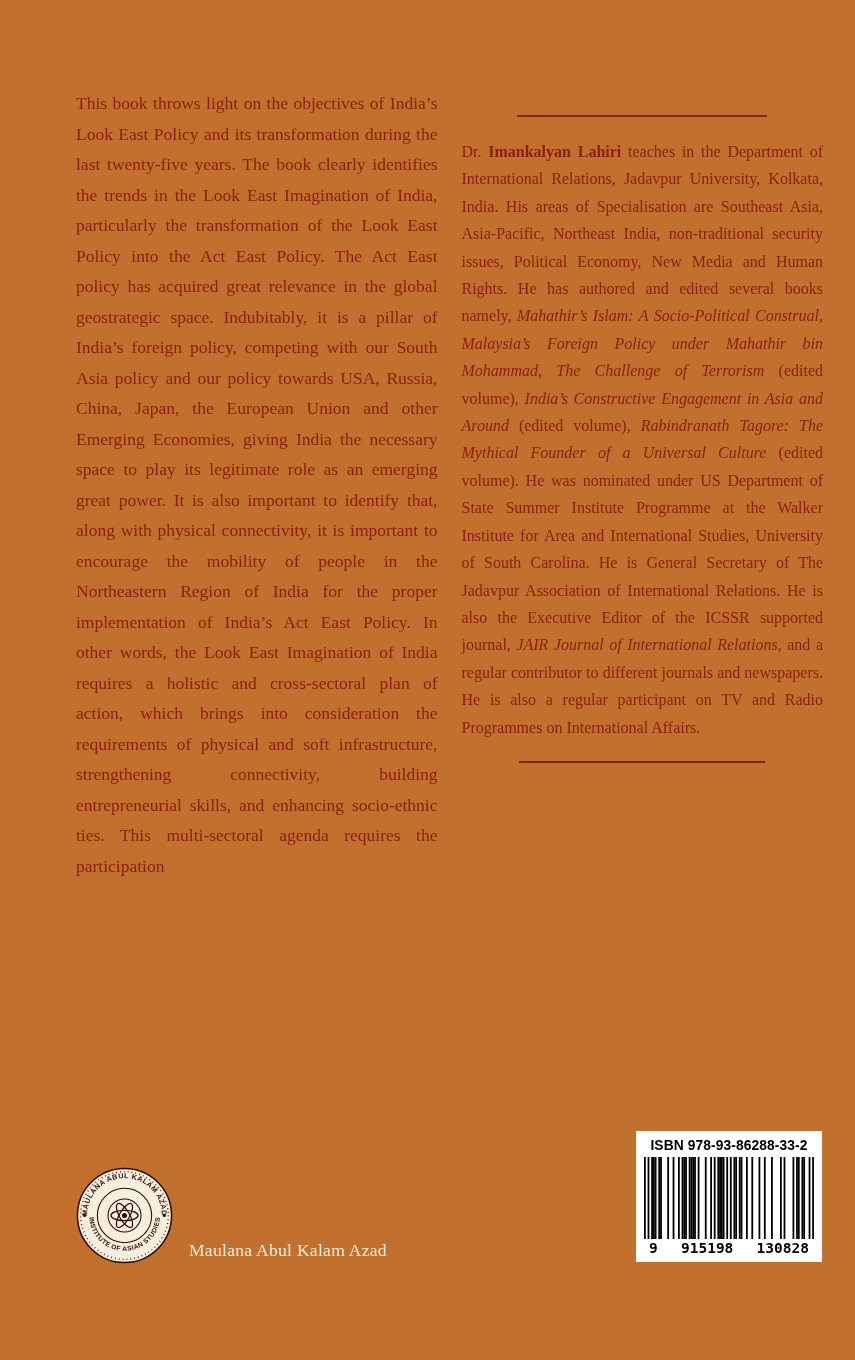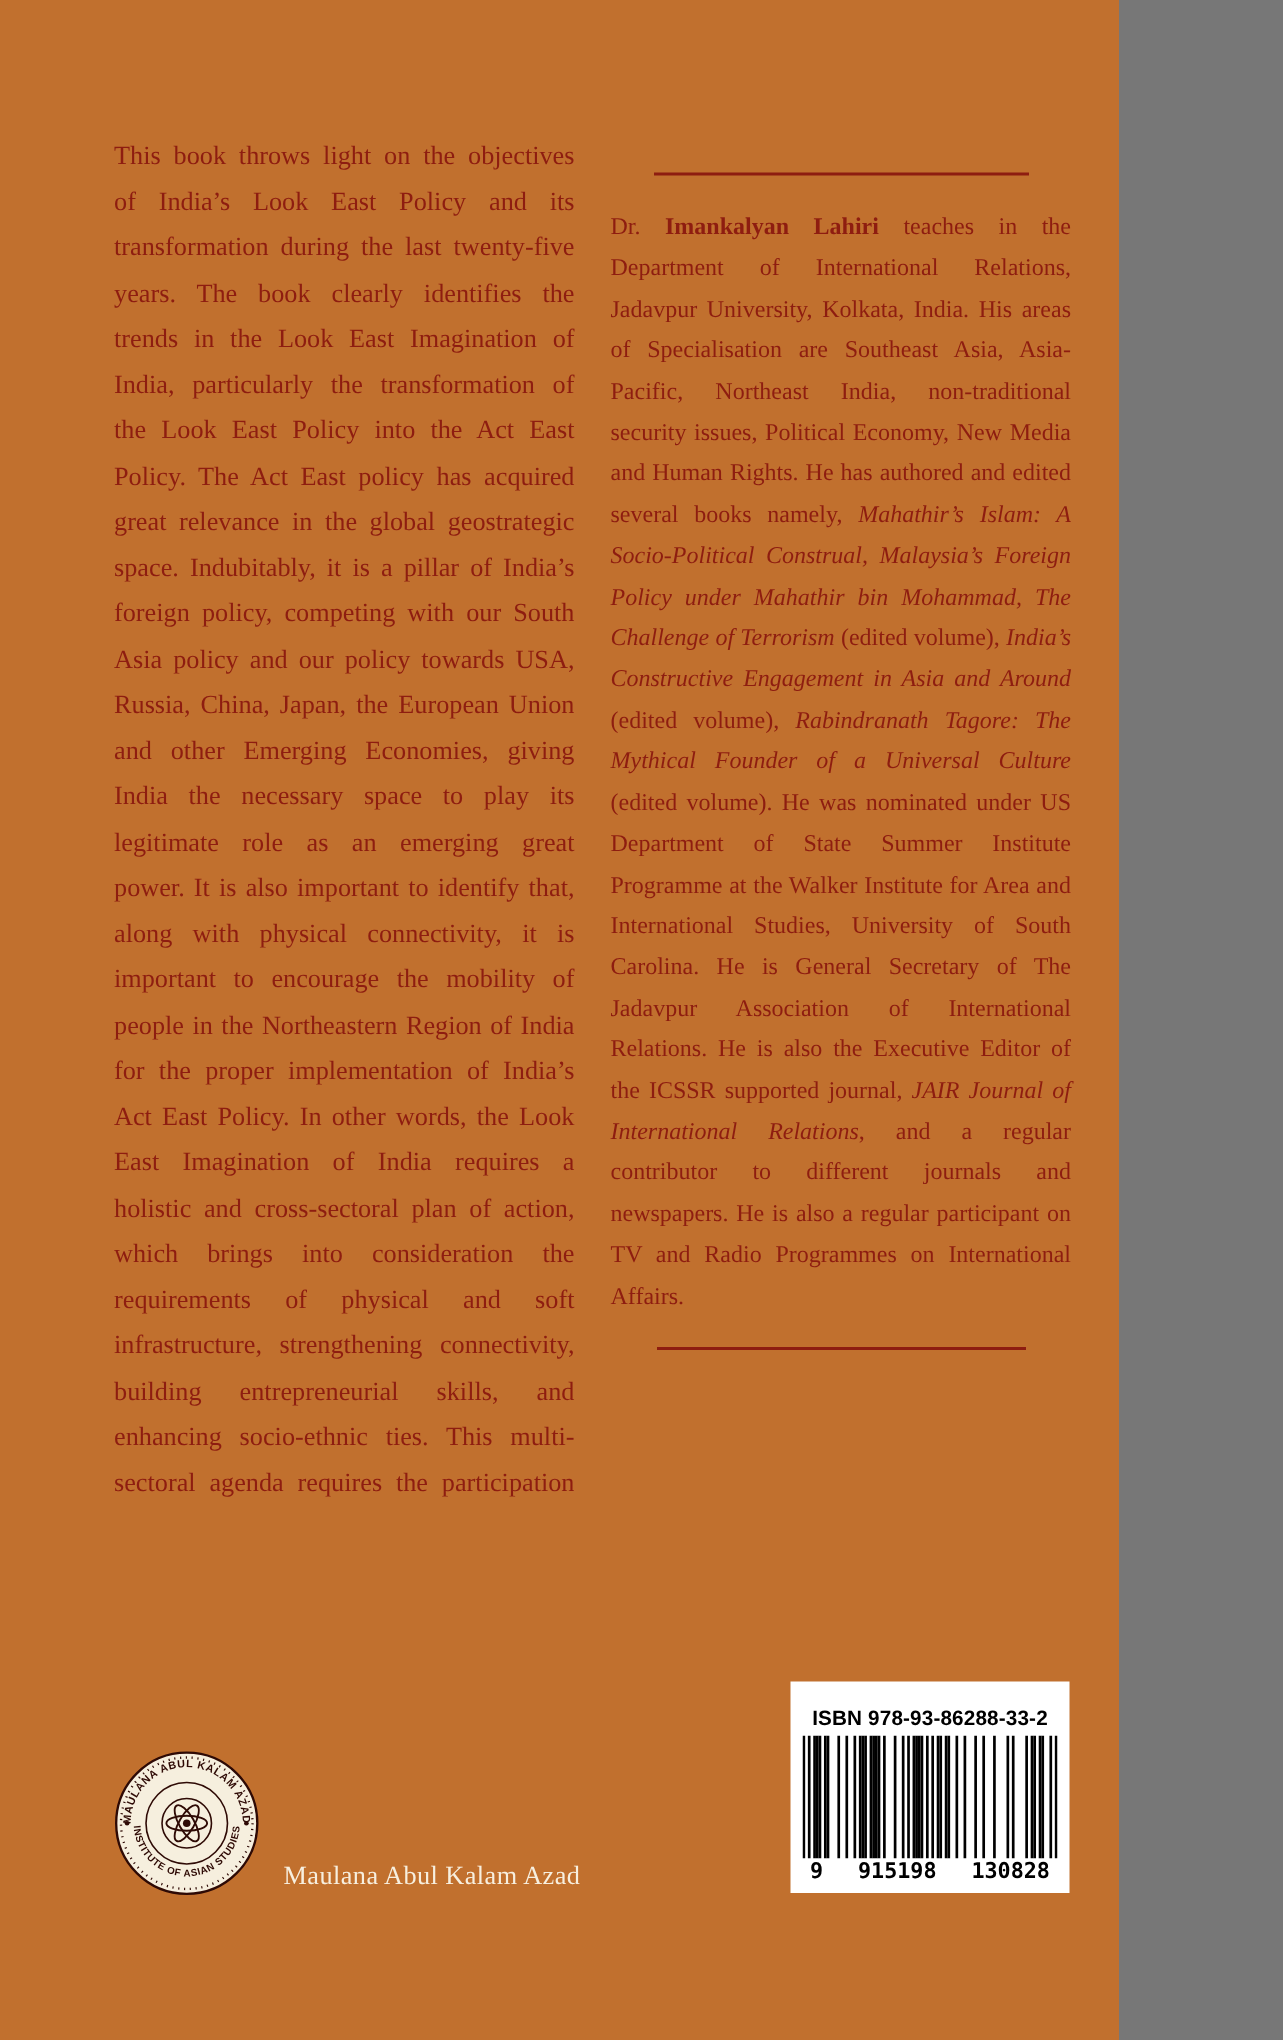--- a/index.html
+++ b/index.html
@@ -3,21 +3,21 @@
 <meta charset="utf-8">
 <style>
   :root{
     --bg:#C1702E;
     --ink:#8E1D10;
     --footer-text:#F7EFDF;
   }
   *{margin:0;padding:0;box-sizing:border-box;}
   body{width:855px;height:1360px;background:#777;}
   .cover{
-    position:relative;width:746px;height:1360px;overflow:hidden;
+    position:relative;width:855px;height:1360px;overflow:hidden;
     background:var(--bg);
     font-family:"Liberation Serif", serif;
     color:var(--ink);
   }
   .columns{display:flex;gap:24px;padding:88px 32px 0 76px;}
   .col{flex:1;min-width:0;}
   .synopsis{
     font-size:17.5px;line-height:30.5px;text-align:justify;
     word-spacing:1px;
   }
@@ -36,21 +36,21 @@
     color:var(--footer-text);
   }
   .seal{display:block;}
   .pub-text{
     font-size:17.5px;line-height:26px;letter-spacing:.3px;
     padding-bottom:1px;
   }
   .isbn-block{
     position:absolute;right:33px;bottom:98px;width:186px;
     background:#ffffff;color:#000;
-    padding:17px 8px 6px 8px;text-align:center;
+    padding:7px 8px 6px 8px;text-align:center;
   }
   .isbn-label{
     font-family:"Liberation Sans", sans-serif;
     font-weight:bold;font-size:13.8px;letter-spacing:.1px;
     white-space:nowrap;
   }
   .barcode{display:block;width:170px;height:82px;margin:4px auto 0 auto;}
   .isbn-digits{
     display:flex;justify-content:space-between;
     padding:0 5px;margin-top:1px;

